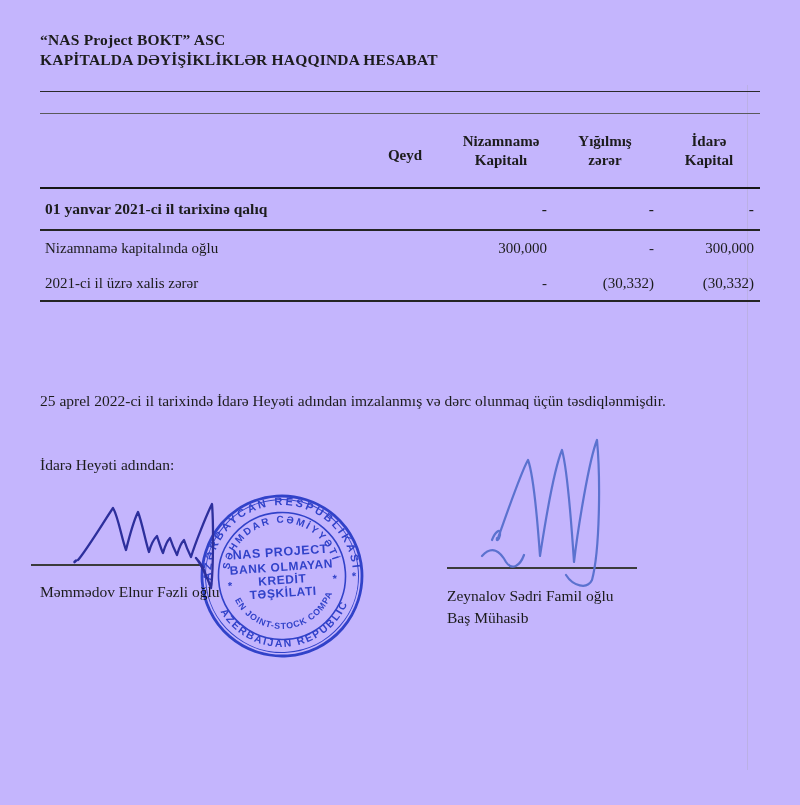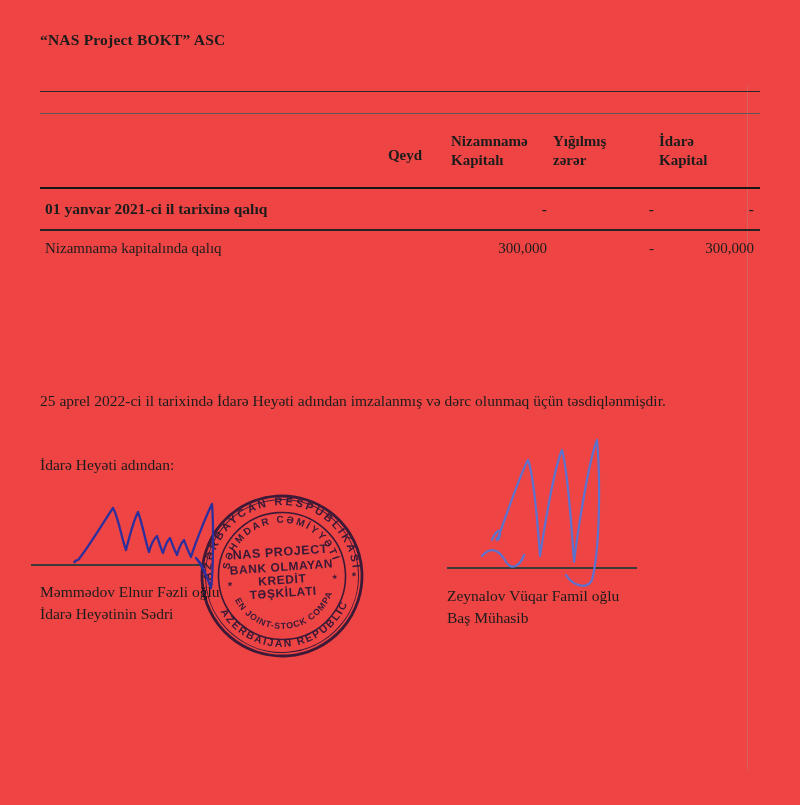--- a/index.html
+++ b/index.html
@@ -1,20 +1,20 @@
 <!DOCTYPE html>
 <html><head>
 <meta charset="utf-8">
 <style>
   html,body{margin:0;padding:0;}
   body{background:#ffffff;}
   .page{
     position:relative;
     width:800px;height:805px;
-    background:#ef4444;
+    background:#c4b5fd;
     font-family:"Liberation Serif", serif;
     color:#1c1c1c;
     overflow:hidden;
   }
   
   .scan-line{position:absolute;left:747px;top:85px;width:1px;height:685px;background:rgba(165,165,170,.28);}
 
   
   .title-block{position:absolute;left:40px;top:30px;width:720px;font-weight:bold;font-size:15.5px;line-height:20px;letter-spacing:.2px;}
   .title-underline{position:absolute;left:40px;top:91px;width:720px;border-top:1.8px solid #2a2a2a;}
@@ -27,21 +27,21 @@
     font-size:15px;
   }
   table.soce col.c-label{width:320px;}
   table.soce col.c-qeyd{width:90px;}
   table.soce col.c-sc{width:102px;}
   table.soce col.c-al{width:106px;}
   table.soce col.c-tot{width:102px;}
   table.soce th{font-weight:bold;vertical-align:middle;line-height:19px;}
   .head-row th{height:62px;border-bottom:2.5px solid #161616;}
   .head-row .h-qeyd{padding-top:10px;}
-  .head-row .h-num{text-align:left;}
+  .head-row .h-num{text-align:center;}
   td{vertical-align:middle;}
   .cell-label{padding-left:5px;text-align:left;margin-left:15px;}
   .cell-num{text-align:right;}
   .pad-sc{padding-right:5px;}
   .pad-al{padding-right:4px;}
   .pad-tot{padding-right:6px;}
   tr.r-open td{height:38px;font-weight:bold;font-size:15.5px;border-bottom:2px solid #242424;}
   tr.r-mid1 td{height:33px;}
   tr.r-mid2 td{height:32px;border-bottom:2px solid #242424;}
   tr.r-close td{height:35px;font-weight:bold;font-size:15.5px;border-bottom:3.5px solid #22304a;}
@@ -79,20 +79,21 @@
 </style>
 </head>
 <body>
 
 <div class="page">
 
   <div class="scan-line"></div>
 
   <div class="title-block">
     <div>“NAS Project BOKT” ASC</div>
+    <div>KAPİTALDA DƏYİŞİKLİKLƏR HAQQINDA HESABAT</div>
   </div>
   <div class="title-underline"></div>
 
   <table class="soce">
     <colgroup>
       <col class="c-label">
         <col class="c-qeyd">
         <col class="c-sc">
         <col class="c-al">
         <col class="c-tot">
@@ -117,43 +118,49 @@
     </thead>
     <tbody>
       <tr class="r-open">
         <td class="cell-label">01 yanvar 2021-ci il tarixinə qalıq</td>
         <td class="cell-num"></td>
         <td class="cell-num pad-sc">-</td>
         <td class="cell-num pad-al">-</td>
         <td class="cell-num pad-tot">-</td>
       </tr>
       <tr class="r-mid1">
-        <td class="cell-label">Nizamnamə kapitalında qalıq</td>
+        <td class="cell-label">Nizamnamə kapitalında oğlu</td>
         <td class="cell-num"></td>
         <td class="cell-num pad-sc">300,000</td>
         <td class="cell-num pad-al">-</td>
         <td class="cell-num pad-tot">300,000</td>
       </tr>
+      <tr class="r-mid2">
+        <td class="cell-label">2021-ci il üzrə xalis zərər</td>
+        <td class="cell-num"></td>
+        <td class="cell-num pad-sc">-</td>
+        <td class="cell-num pad-al">(30,332)</td>
+        <td class="cell-num pad-tot">(30,332)</td>
+      </tr>
     </tbody>
   </table>
 
   <p class="approval">25 aprel 2022-ci il tarixində İdarə Heyəti adından imzalanmış və dərc olunmaq üçün təsdiqlənmişdir.</p>
 
   <p class="on-behalf">İdarə Heyəti adından:</p>
 
   <div class="sig-line sig-line-left"></div>
   <div class="sig-line sig-line-right"></div>
 
   <div class="sig-name sig-name-left">
     <div>Məmmədov Elnur Fəzli oğlu</div>
-    <div>İdarə Heyətinin Sədri</div>
   </div>
 
   <div class="sig-name sig-name-right">
-    <div>Zeynalov Vüqar Famil oğlu</div>
+    <div>Zeynalov Sədri Famil oğlu</div>
     <div>Baş Mühasib</div>
   </div>
 
   <svg class="sig-svg sig-svg-left" width="180" height="105" viewBox="0 0 180 105">
     <g fill="none" stroke-linecap="round" stroke-linejoin="round" stroke="#2d2f9c">
       <path stroke-width="2.6" d="M 16.5 70 l 1.6 -1.4"></path>
       <path stroke-width="2.3" d="M 20 68 C 30 56, 48 26, 55 16 C 60 24, 64 48, 68 58 C 71 46, 76 28, 80 20 C 84 30, 88 52, 91 60 C 93 52, 97 46, 99 44 C 101 50, 103 57, 105 61 C 107 54, 110 48, 112 46 C 114 52, 117 59, 119 63 C 121 56, 124 50, 126 48 C 128 54, 131 61, 133 65 C 137 52, 148 24, 154 12 C 155.5 30, 155.5 78, 153 96 C 150 87, 143 72, 138 66 C 142 70, 146.5 78, 148.5 85"></path>
     </g>
   </svg>
 

